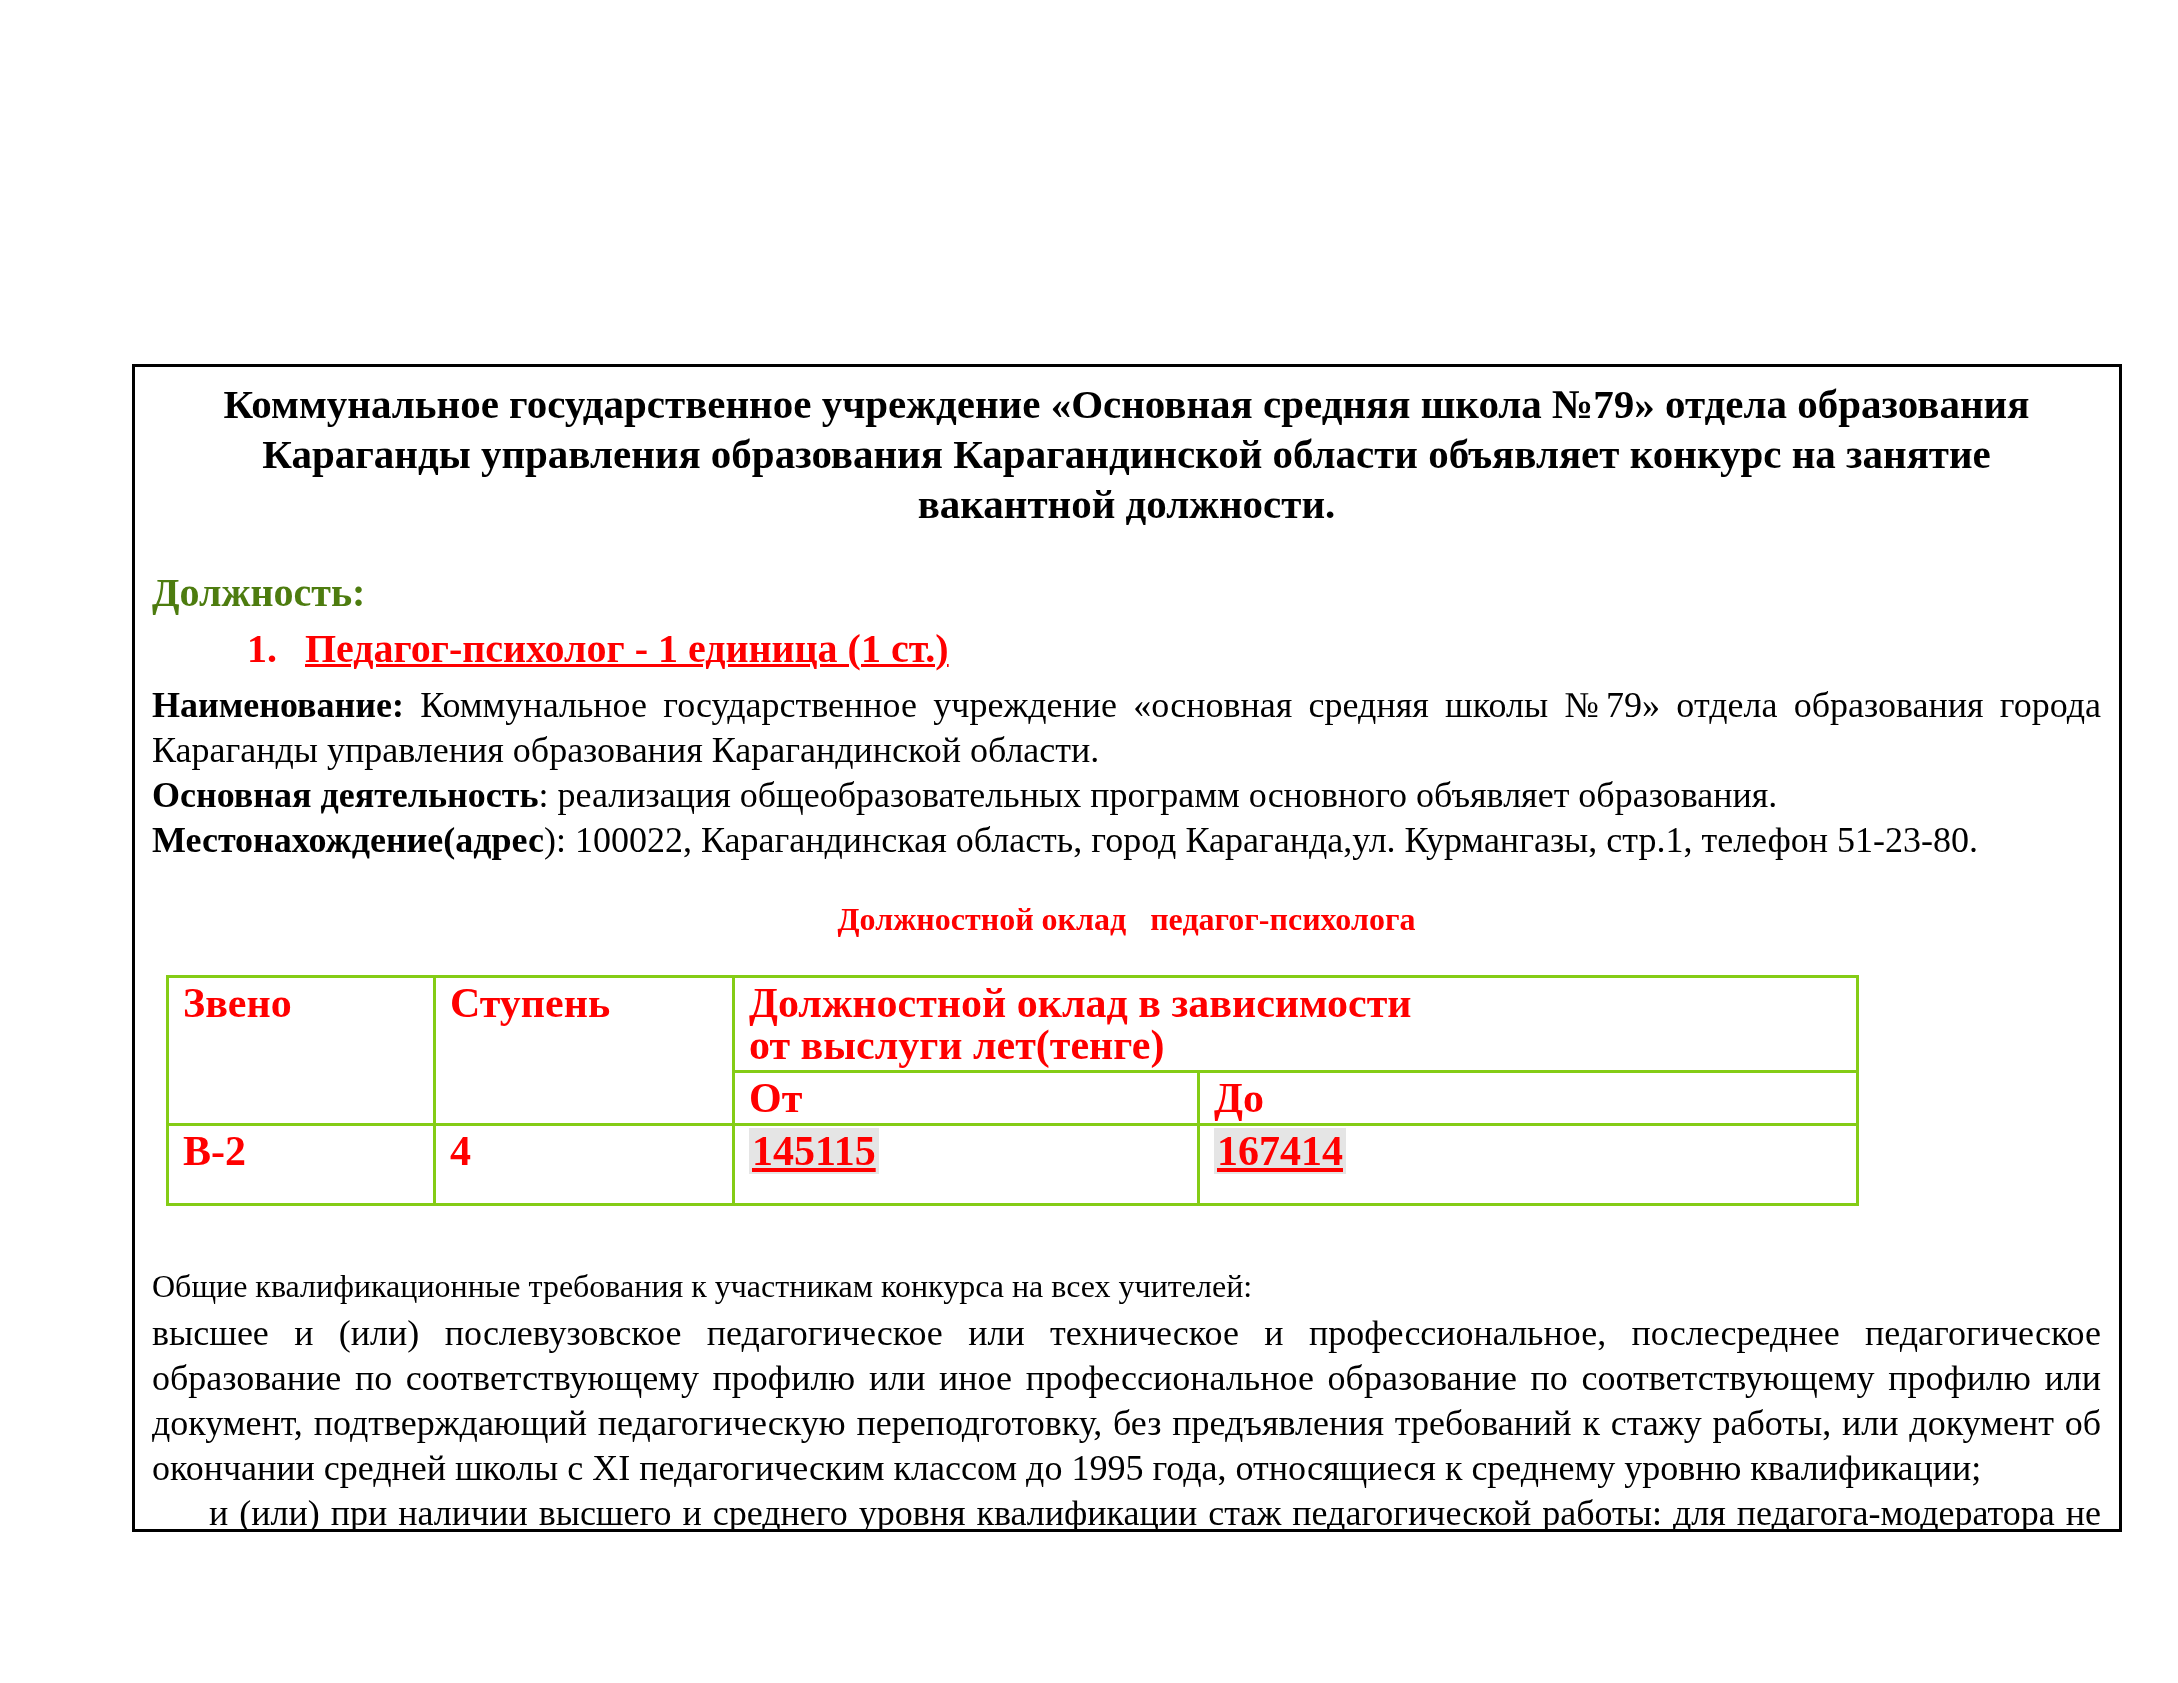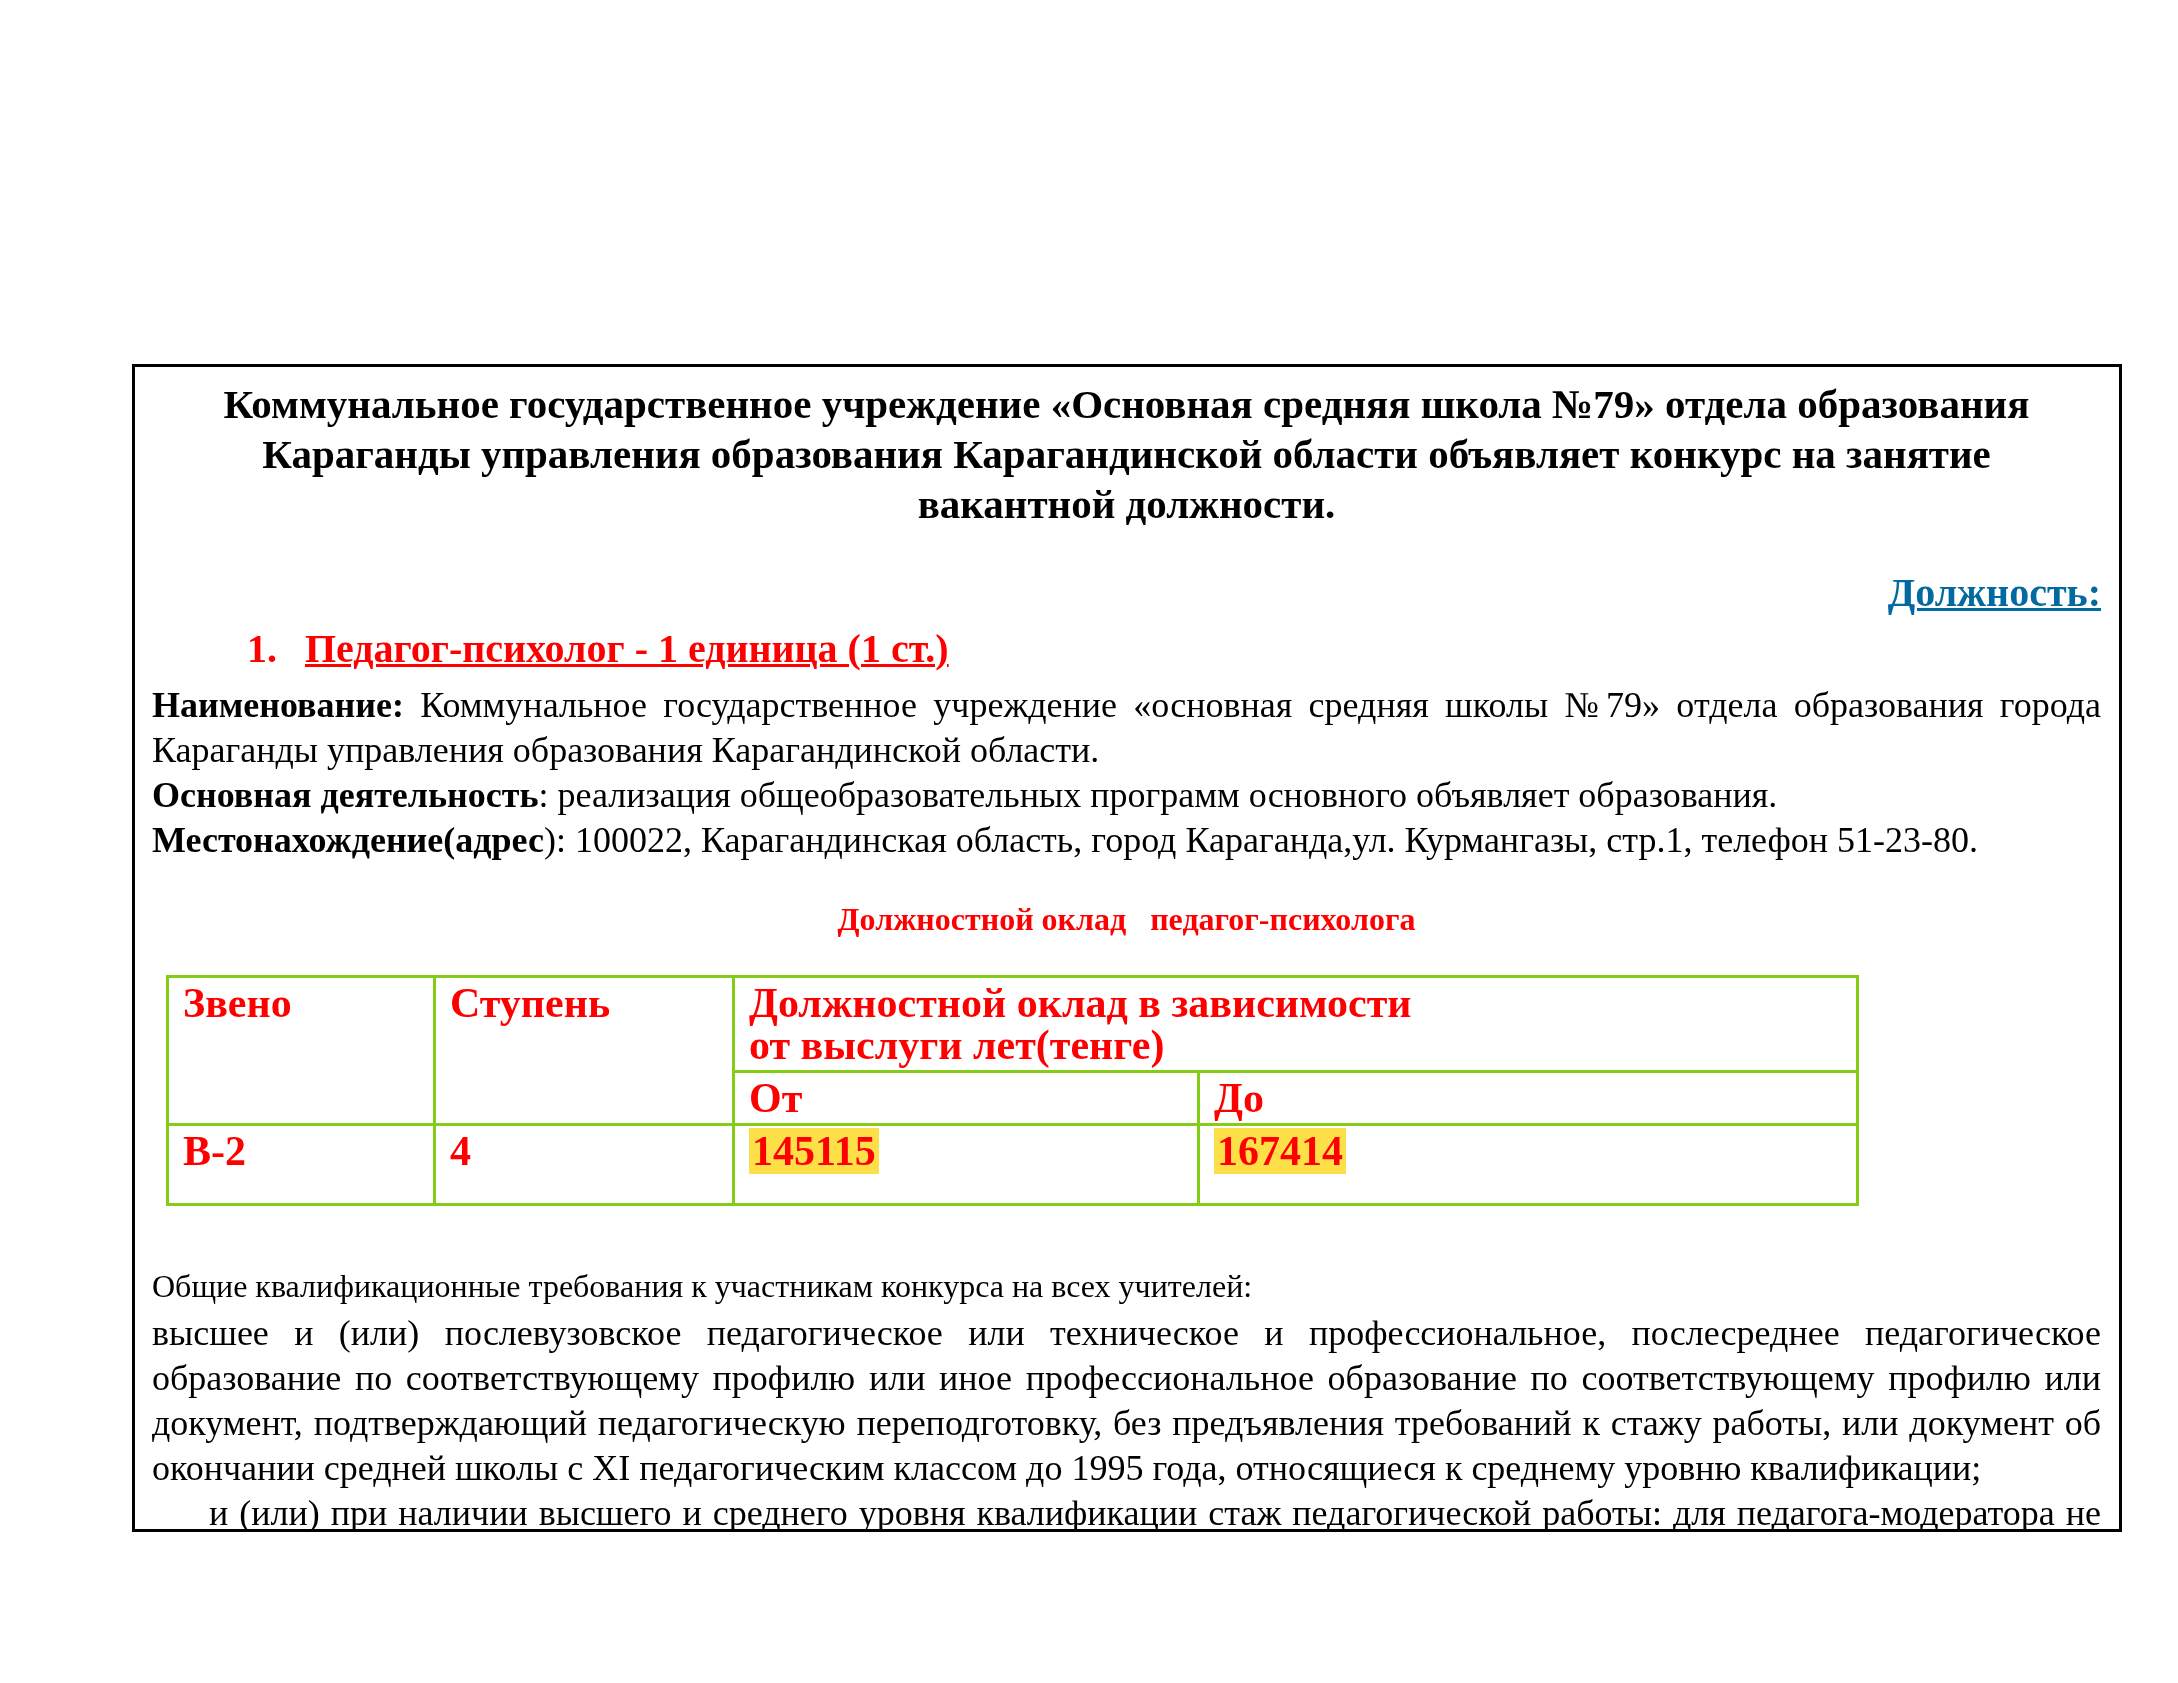--- a/index.html
+++ b/index.html
@@ -24,28 +24,26 @@
   }
   .title {
     text-align: center;
     font-weight: bold;
     font-size: 41px;
     line-height: 50px;
     margin: 0 20px 40px 20px;
   }
   .b { font-weight: bold; }
   .pos-heading {
-    color: #0369a1;
+    color: #4d7c0f;
     font-weight: bold;
     font-size: 40px;
     line-height: 48px;
-    text-decoration: underline;
     text-decoration-thickness: 3px;
     margin: 0 0 8px 0;
-    text-align: right;
   }
   .pos-item {
     color: #ff0000;
     font-weight: bold;
     font-size: 40px;
     line-height: 48px;
     margin: 0 0 10px 95px;
   }
   .pos-item .num { margin-right: 28px; }
   .pos-item .itxt {
@@ -77,21 +75,21 @@
     border: 3px solid #84cc16;
     color: #ff0000;
     font-weight: bold;
     font-size: 42px;
     line-height: 42px;
     vertical-align: top;
     padding: 4px 4px 4px 14px;
   }
   td.subhead { height: 38px; }
   td.datarow { height: 69px; }
-  .hl { background: #fde047; padding: 0 3px; }
+  .hl { background: #e5e5e5; padding: 0 3px; text-decoration: underline; }
   .sec-heading {
     font-weight: normal;
     font-size: 32px;
     line-height: 50px;
     margin: 0;
   }
   .gap-top { margin-top: 55px; }
   .indent1 { text-indent: 57px; }
 </style>
 </head>

